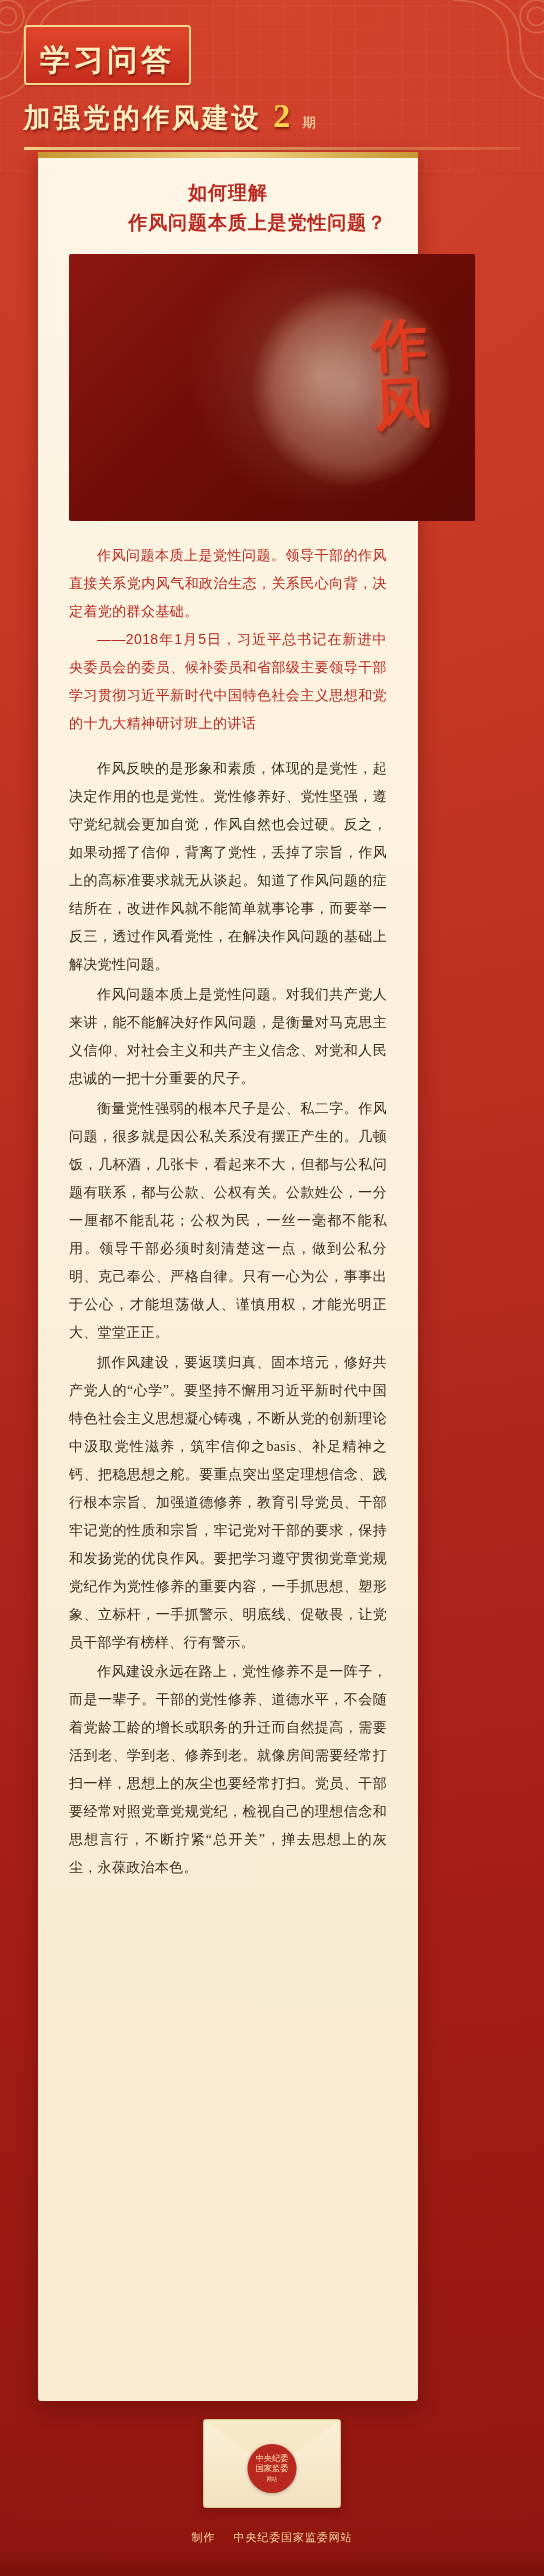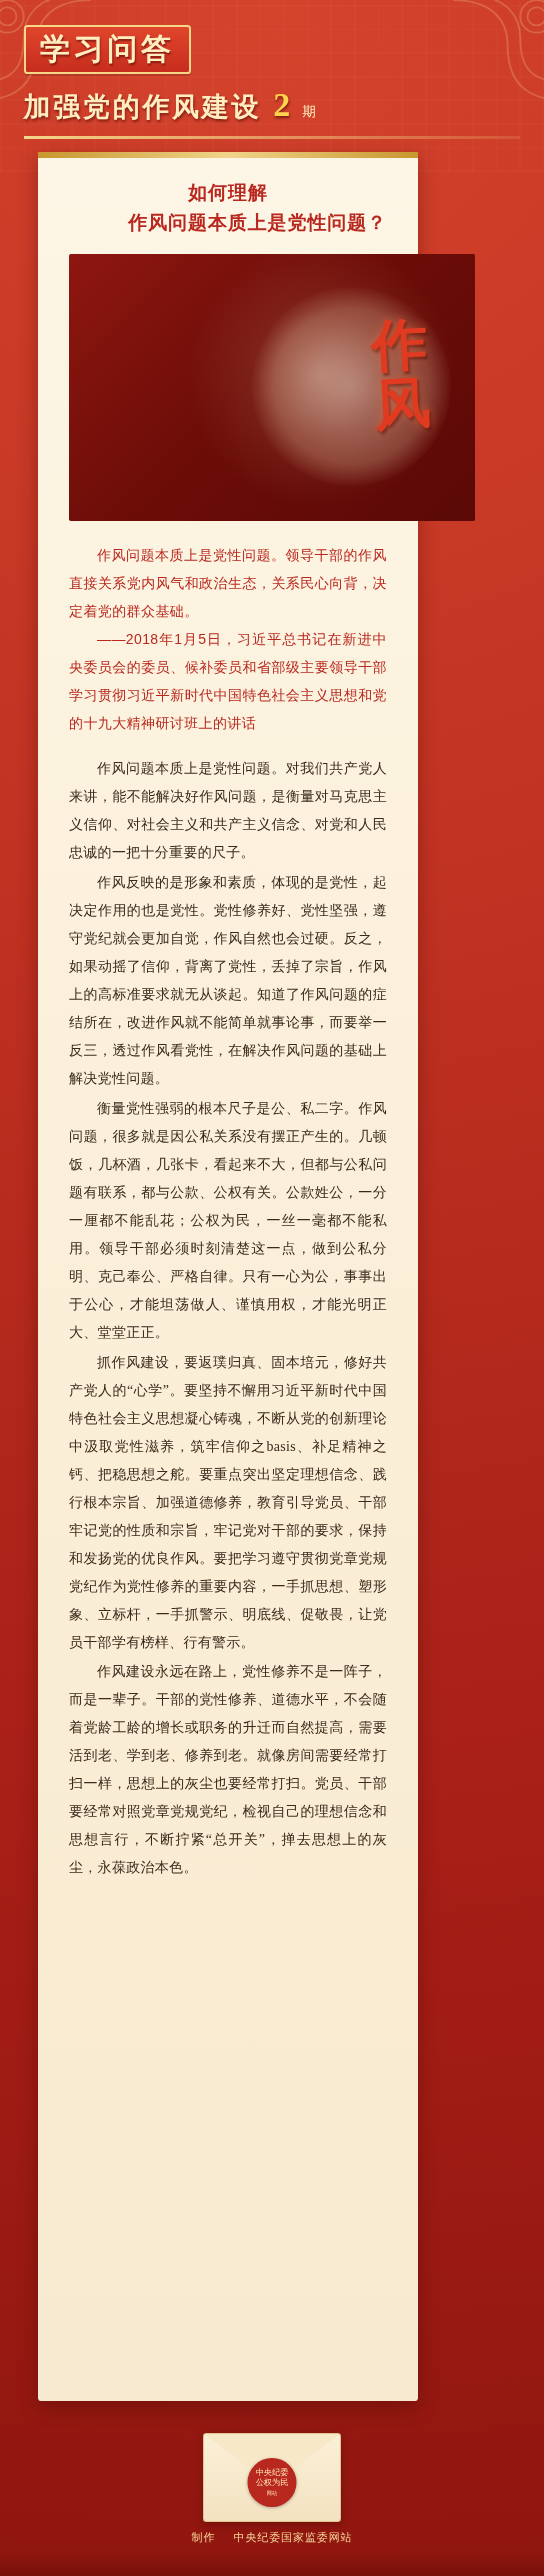--- a/index.html
+++ b/index.html
@@ -57,20 +57,21 @@
     box-shadow: 0 1.8px 0 rgba(0,0,0,.15);
   }
   .main-title {
     font-family: "Liberation Serif", serif;
     font-weight: bold;
     font-size: 30px;
     letter-spacing: 3.6px;
     color: #ffeec0;
     line-height: 1;
     text-shadow: 0.9px 1.8px 1.8px rgba(90,10,5,.6);
+    margin-top: 11px;
   }
   .sub-title-row {
     margin-top: 14.5px;
     display: flex;
     align-items: baseline;
     gap: 12px;
   }
   .sub-title {
     font-family: "Liberation Serif", serif;
     font-weight: bold;
@@ -200,21 +201,21 @@
   
   .footer {
     position: absolute;
     left: 0; right: 0;
     bottom: 31px;
     text-align: center;
   }
   .envelope {
     width: 136px;
     height: 87px;
-    margin: 0 auto 8px auto;
+    margin: 0 auto 22px auto;
     position: relative;
     background: linear-gradient(180deg, #fbf0d8 0%, #f3e2c0 100%);
     border: 0.9px solid #e0c48e;
     border-radius: 2.7px;
     box-shadow: 0 2.7px 9px rgba(50,0,0,.3);
     overflow: hidden;
   }
   .envelope::before {
     content: "";
     position: absolute;
@@ -318,34 +319,34 @@
           <span>风</span>
         </div>
       </div>
 
       <div class="quote">
         <p>作风问题本质上是党性问题。领导干部的作风直接关系党内风气和政治生态，关系民心向背，决定着党的群众基础。</p>
         <p class="src">——2018年1月5日，习近平总书记在新进中央委员会的委员、候补委员和省部级主要领导干部学习贯彻习近平新时代中国特色社会主义思想和党的十九大精神研讨班上的讲话</p>
       </div>
 
       <div class="body-text">
+        <p>作风反映的是形象和素质，体现的是党性，起决定作用的也是党性。党性修养好、党性坚强，遵守党纪就会更加自觉，作风自然也会过硬。反之，如果动摇了信仰，背离了党性，丢掉了宗旨，作风上的高标准要求就无从谈起。知道了作风问题的症结所在，改进作风就不能简单就事论事，而要举一反三，透过作风看党性，在解决作风问题的基础上解决党性问题。</p>
         <p>作风问题本质上是党性问题。对我们共产党人来讲，能不能解决好作风问题，是衡量对马克思主义信仰、对社会主义和共产主义信念、对党和人民忠诚的一把十分重要的尺子。</p>
-        <p>作风反映的是形象和素质，体现的是党性，起决定作用的也是党性。党性修养好、党性坚强，遵守党纪就会更加自觉，作风自然也会过硬。反之，如果动摇了信仰，背离了党性，丢掉了宗旨，作风上的高标准要求就无从谈起。知道了作风问题的症结所在，改进作风就不能简单就事论事，而要举一反三，透过作风看党性，在解决作风问题的基础上解决党性问题。</p>
         <p>衡量党性强弱的根本尺子是公、私二字。作风问题，很多就是因公私关系没有摆正产生的。几顿饭，几杯酒，几张卡，看起来不大，但都与公私问题有联系，都与公款、公权有关。公款姓公，一分一厘都不能乱花；公权为民，一丝一毫都不能私用。领导干部必须时刻清楚这一点，做到公私分明、克己奉公、严格自律。只有一心为公，事事出于公心，才能坦荡做人、谨慎用权，才能光明正大、堂堂正正。</p>
         <p>抓作风建设，要返璞归真、固本培元，修好共产党人的“心学”。要坚持不懈用习近平新时代中国特色社会主义思想凝心铸魂，不断从党的创新理论中汲取党性滋养，筑牢信仰之basis、补足精神之钙、把稳思想之舵。要重点突出坚定理想信念、践行根本宗旨、加强道德修养，教育引导党员、干部牢记党的性质和宗旨，牢记党对干部的要求，保持和发扬党的优良作风。要把学习遵守贯彻党章党规党纪作为党性修养的重要内容，一手抓思想、塑形象、立标杆，一手抓警示、明底线、促敬畏，让党员干部学有榜样、行有警示。</p>
         <p>作风建设永远在路上，党性修养不是一阵子，而是一辈子。干部的党性修养、道德水平，不会随着党龄工龄的增长或职务的升迁而自然提高，需要活到老、学到老、修养到老。就像房间需要经常打扫一样，思想上的灰尘也要经常打扫。党员、干部要经常对照党章党规党纪，检视自己的理想信念和思想言行，不断拧紧“总开关”，掸去思想上的灰尘，永葆政治本色。</p>
       </div>
     </div>
   </div>
 
   <div class="footer">
     <div class="envelope">
       <div class="seal">
         <i>中央纪委</i>
-        <i>公权为民</i>
+        <i>国家监委</i>
         <i class="tiny">网站</i>
       </div>
     </div>
     <div class="credit">
       <span class="maker">制作</span>
       <span>中央纪委国家监委网站</span>
     </div>
   </div>
 
   <div class="bottom-band"></div>

